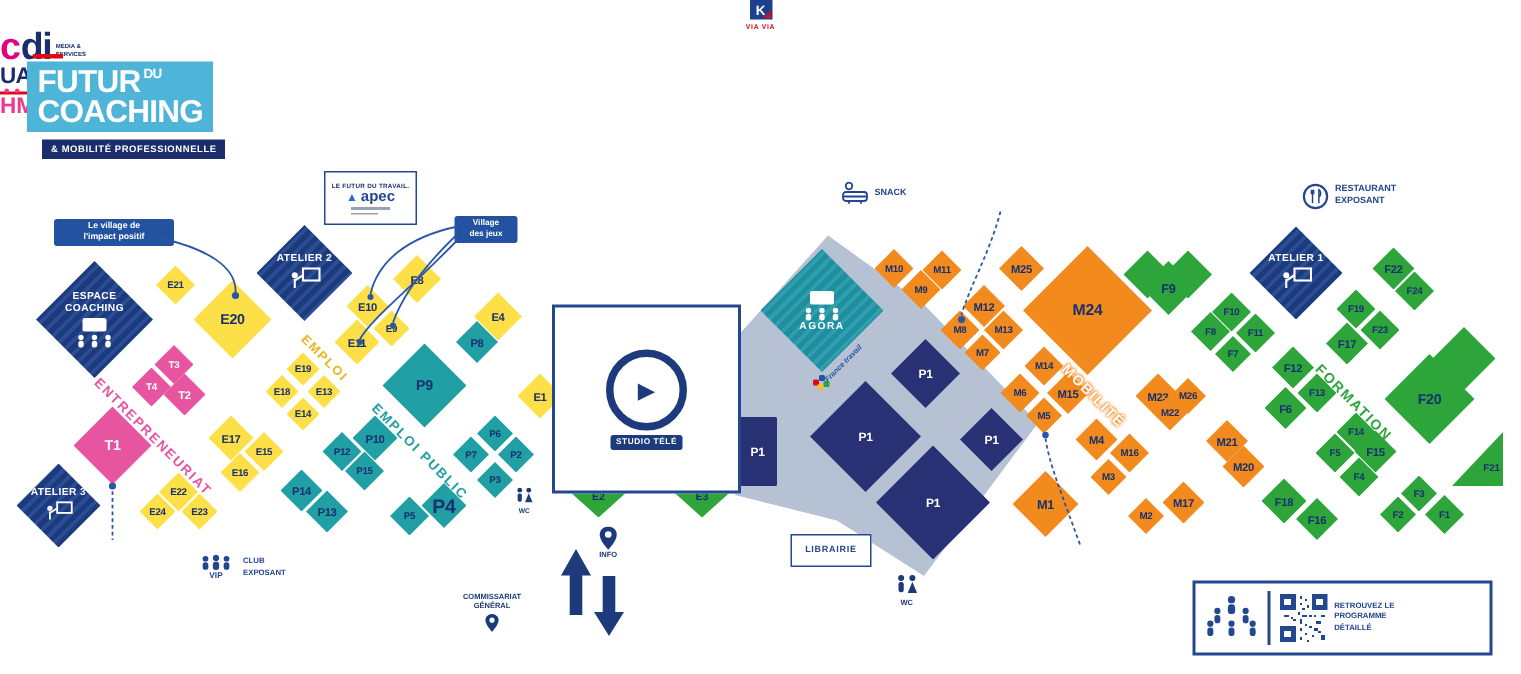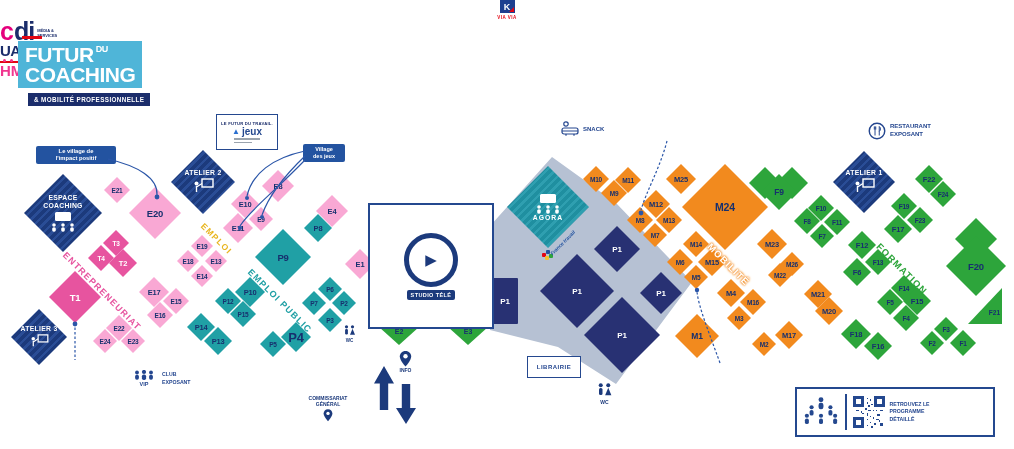--- a/index.html
+++ b/index.html
@@ -4,21 +4,21 @@
 <style>
   html,body{margin:0;padding:0;background:#fff;font-family:"Liberation Sans",sans-serif;}
   #canvas{position:relative;width:1014px;height:449px;background:#fff;overflow:hidden;}
   .abs{position:absolute;}
   svg{display:block;}
 
   
   .booth{position:absolute;display:flex;align-items:center;justify-content:center;
     clip-path:polygon(50% 0,100% 50%,50% 100%,0 50%);
     font-weight:700;color:#17306e;letter-spacing:-.2px;z-index:2;}
-  .c-y{background:#f9a8d4;}
+  .c-y{background:#fde047;}
   .c-t{background:#20a0a5;}
   .c-p{background:#e7549f;color:#fff;}
   .c-o{background:#f28a1e;}
   .c-g{background:#2da53b;}
   .c-n{background:#283173;color:#fff;justify-content:center;}
   .booth.rect{clip-path:none;border-radius:1px;}
 
   .tri{position:absolute;background:#2da53b;color:#17306e;font-weight:700;z-index:2;}
   .tri-down{clip-path:polygon(0 0,100% 0,50% 100%);display:flex;justify-content:center;}
   .tri-down span{font-size:7px;margin-top:1px;}
@@ -256,21 +256,21 @@
       </div>
       <div class="booth c-o" style="left: 667px; top: 249px; width: 26px; height: 26px; font-size: 6.5px;">
         <span>M6</span>
       </div>
       <div class="booth c-o" style="left: 698px; top: 248px; width: 28px; height: 28px; font-size: 7.5px;">
         <span>M15</span>
       </div>
       <div class="booth c-o" style="left: 684px; top: 265px; width: 24px; height: 24px; font-size: 6.5px;">
         <span>M5</span>
       </div>
-      <div class="booth c-o" style="left: 757px; top: 229px; width: 30px; height: 30px; font-size: 7.5px;">
+      <div class="booth c-o" style="left: 757px; top: 249px; width: 30px; height: 30px; font-size: 7.5px;">
         <span>M23</span>
       </div>
       <div class="booth c-o" style="left: 780px; top: 252px; width: 24px; height: 24px; font-size: 6.5px;">
         <span>M26</span>
       </div>
       <div class="booth c-o" style="left: 768px; top: 263px; width: 24px; height: 24px; font-size: 6.5px;">
         <span>M22</span>
       </div>
       <div class="booth c-o" style="left: 717px; top: 279px; width: 28px; height: 28px; font-size: 7.5px;">
         <span>M4</span>
@@ -331,21 +331,21 @@
       <div class="booth c-g" style="left: 848px; top: 231px; width: 28px; height: 28px; font-size: 7.5px;">
         <span>F12</span>
       </div>
       <div class="booth c-g" style="left: 865px; top: 249px; width: 26px; height: 26px; font-size: 6.5px;">
         <span>F13</span>
       </div>
       <div class="booth c-g" style="left: 843px; top: 258px; width: 28px; height: 28px; font-size: 7.5px;">
         <span>F6</span>
       </div>
       <div class="booth c-g" style="left: 955px; top: 218px; width: 42px; height: 42px; font-size: 8.5px;"></div>
-      <div class="booth c-g" style="left: 946px; top: 236px; width: 60px; height: 60px; font-size: 9.5px;">
+      <div class="booth c-g" style="left: 923px; top: 236px; width: 60px; height: 60px; font-size: 9.5px;">
         <span>F20</span>
       </div>
       <div class="booth c-g" style="left: 891px; top: 275px; width: 26px; height: 26px; font-size: 6.5px;">
         <span>F14</span>
       </div>
       <div class="booth c-g" style="left: 877px; top: 289px; width: 26px; height: 26px; font-size: 6.5px;">
         <span>F5</span>
       </div>
       <div class="booth c-g" style="left: 903px; top: 287px; width: 28px; height: 28px; font-size: 7.5px;">
         <span>F15</span>
@@ -416,21 +416,21 @@
   </div>
   <div class="callout" style="left:303px;top:144px;width:36px;font-size:5.5px;">
     <div>Village</div>
     <div>des jeux</div>
   </div>
 
   <div class="boxed" style="left:216px;top:114px;width:60px;height:34px;display:flex;flex-direction:column;align-items:center;justify-content:center;">
     <div style="font-size:4.2px;font-weight:800;color:#1b2d6b;letter-spacing:.2px;">LE FUTUR DU TRAVAIL.</div>
     <div style="display:flex;align-items:center;gap:2px;margin-top:1px;">
       <span style="color:#2a6fd0;font-size:8px;line-height:1;">▲</span>
-      <span style="font-size:10px;font-weight:800;color:#24488f;line-height:1;">jeux</span>
+      <span style="font-size:10px;font-weight:800;color:#24488f;line-height:1;">apec</span>
     </div>
     <div class="tiny-bars" style="width:26px;">
         <i></i>
         <i style="width:70%;"></i>
       </div>
   </div>
 
   <div class="navy-d" style="left:24px;top:174px;width:78px;height:78px;">
     <div class="dlabel">ESPACE</div>
     <div class="dlabel">COACHING</div>

